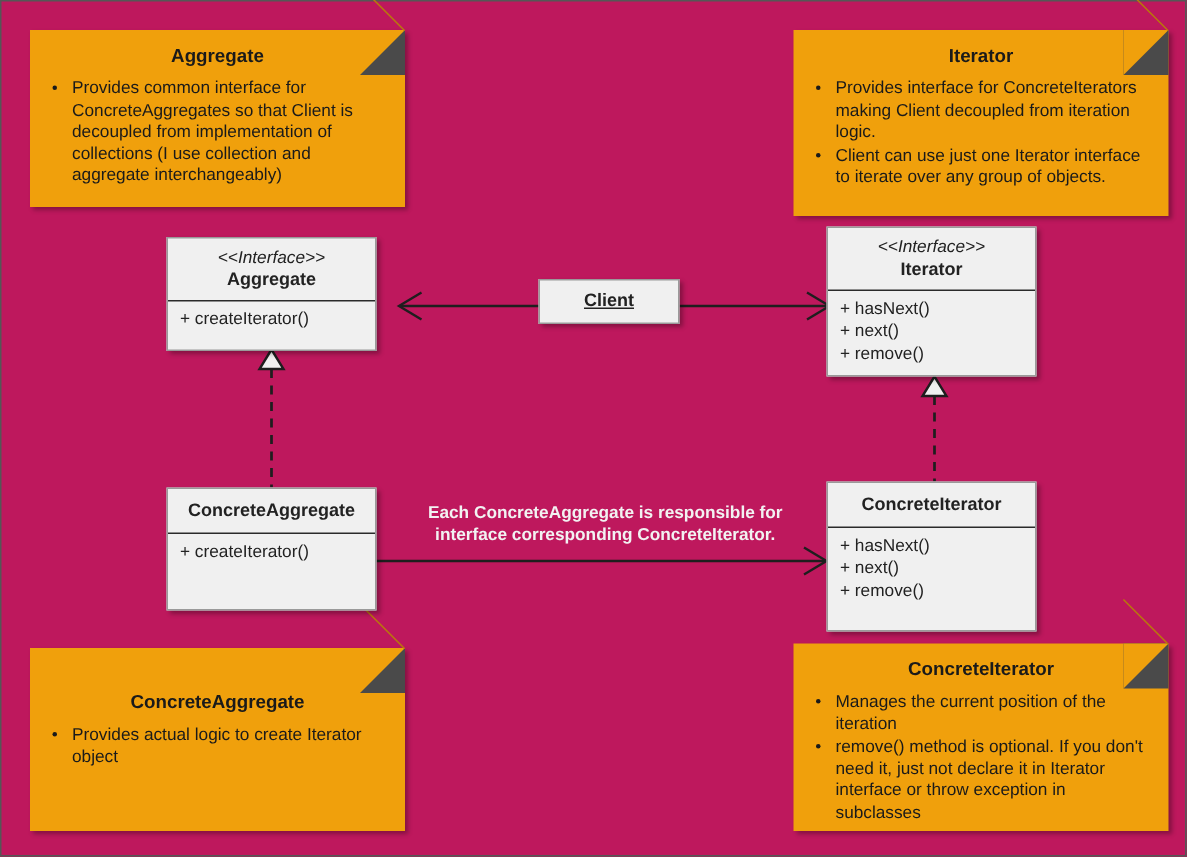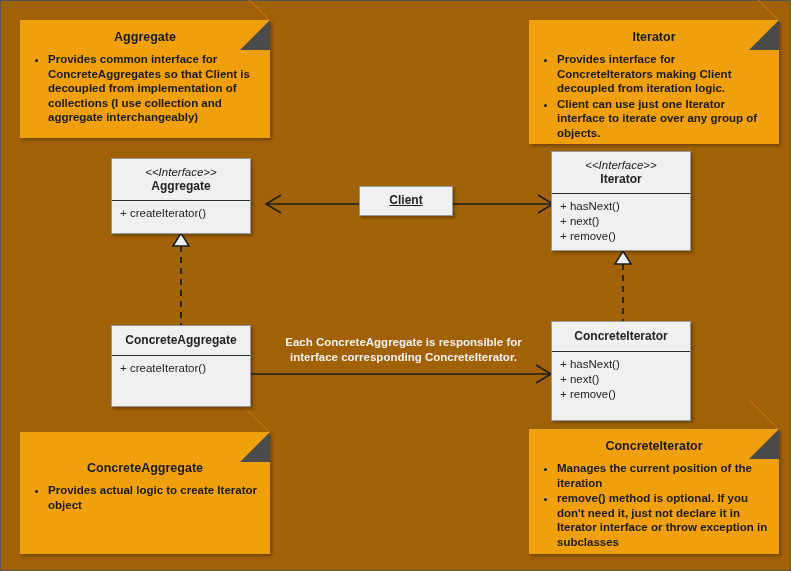--- a/index.html
+++ b/index.html
@@ -5,21 +5,21 @@
   html,body{margin:0;padding:0;}
   body{
     width:791px;height:571px;
     background:#4a4a4a;
     font-family:"Liberation Sans", sans-serif;
     overflow:hidden;
   }
   #canvas{
     position:relative;
     width:791px;height:571px;
-    background:#a16207;
+    background:#be185d;
     box-sizing:border-box;
     border:1px solid #565656;
   }
 
   
   .note{
     position:absolute;
     background:#f0a00c;
     color:#1a1a1a;
     box-sizing:border-box;
@@ -49,21 +49,21 @@
     font-size:12.5px;
     padding-top:10px;
     position:relative;
     z-index:2;
   }
   .note-body{
     position:relative;z-index:2;
     margin:8px 10px 0 12px;
     padding:0;
   }
-  .note-body ul{margin:0;padding-left:16px;font-weight:bold;}
+  .note-body ul{margin:0;padding-left:16px;}
   .note-body li{
     font-size:11.5px;
     line-height:14.5px;
     margin-bottom:1px;
   }
 
   
   .uml{
     position:absolute;
     background:#f0f0f0;

